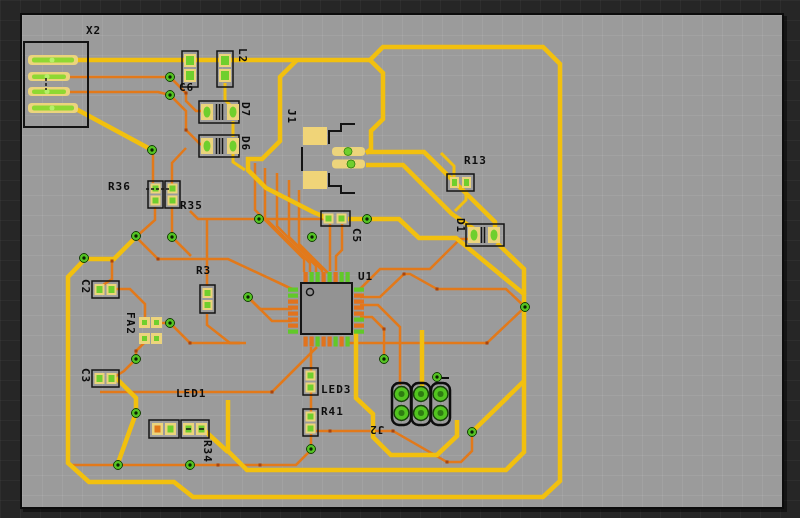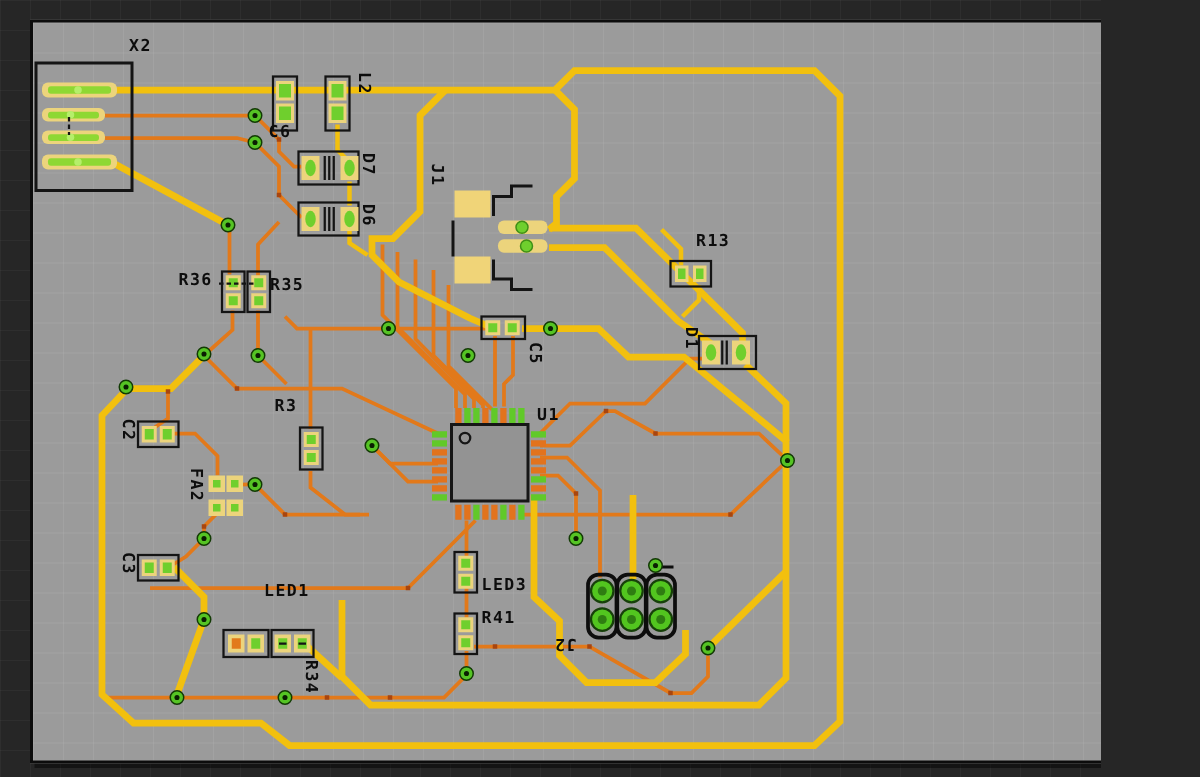--- a/index.html
+++ b/index.html
@@ -1,17 +1,17 @@
 <!DOCTYPE html>
 <html><head>
 <meta charset="utf-8">
 <style>
   html,body{margin:0;padding:0;background:#262626;}
   #canvas{
-    position:relative;width:734px;height:518px;overflow:hidden;
+    position:relative;width:800px;height:518px;overflow:hidden;
     background-color:#262626;
     background-image:linear-gradient(rgba(255,255,255,.035) 1px,transparent 1px),
                      linear-gradient(90deg,rgba(255,255,255,.035) 1px,transparent 1px);
     background-size:20px 20px;
     font-family:"DejaVu Sans Mono","Liberation Mono",monospace;
   }
   #board{
     position:absolute;left:20px;top:13px;width:764px;height:496px;
     background-color:#9b9b9b;
     background-image:linear-gradient(rgba(255,255,255,.07) 1px,transparent 1px),
@@ -24,23 +24,23 @@
   svg.layer{position:absolute;left:0;top:0;width:800px;height:518px;}
   .lbl{
     position:absolute;font:bold 11px "DejaVu Sans Mono","Liberation Mono",monospace;
     color:#0d0d0d;letter-spacing:1px;white-space:nowrap;line-height:11px;
     transform-origin:0 0;user-select:none;
   }
   .rot{transform:rotate(90deg);}
   .rot180{transform:rotate(180deg);transform-origin:50% 50%;}
   .lx2{left:86px;top:25px}.lc6{left:179px;top:82px}.ll2{left:248px;top:48px}
   .ld7{left:251px;top:102px}.ld6{left:251px;top:136px}.lj1{left:297px;top:109px}
-  .lr13{left:464px;top:155px}.ld1{left:466px;top:218px}.lr36{left:119px;top:181px}
-  .lr35{left:180px;top:184px}.lc5{left:362px;top:228px}.lu1{left:358px;top:271px}
-  .lr3{left:183px;top:265px}.lc2{left:91px;top:279px}.lfa2{left:136px;top:312px}
+  .lr13{left:464px;top:155px}.ld1{left:466px;top:218px}.lr36{left:108px;top:181px}
+  .lr35{left:180px;top:200px}.lc5{left:362px;top:228px}.lu1{left:358px;top:271px}
+  .lr3{left:196px;top:265px}.lc2{left:91px;top:279px}.lfa2{left:136px;top:312px}
   .lc3{left:91px;top:368px}.lled3{left:321px;top:384px}.lled1{left:176px;top:388px}
   .lr41{left:321px;top:406px}.lr34{left:213px;top:440px}.lj2{left:369px;top:424px}
 </style>
 </head>
 <body>
 
 <div id="canvas">
   <div id="board"></div>
 
   <svg class="layer" xmlns="http://www.w3.org/2000/svg">

